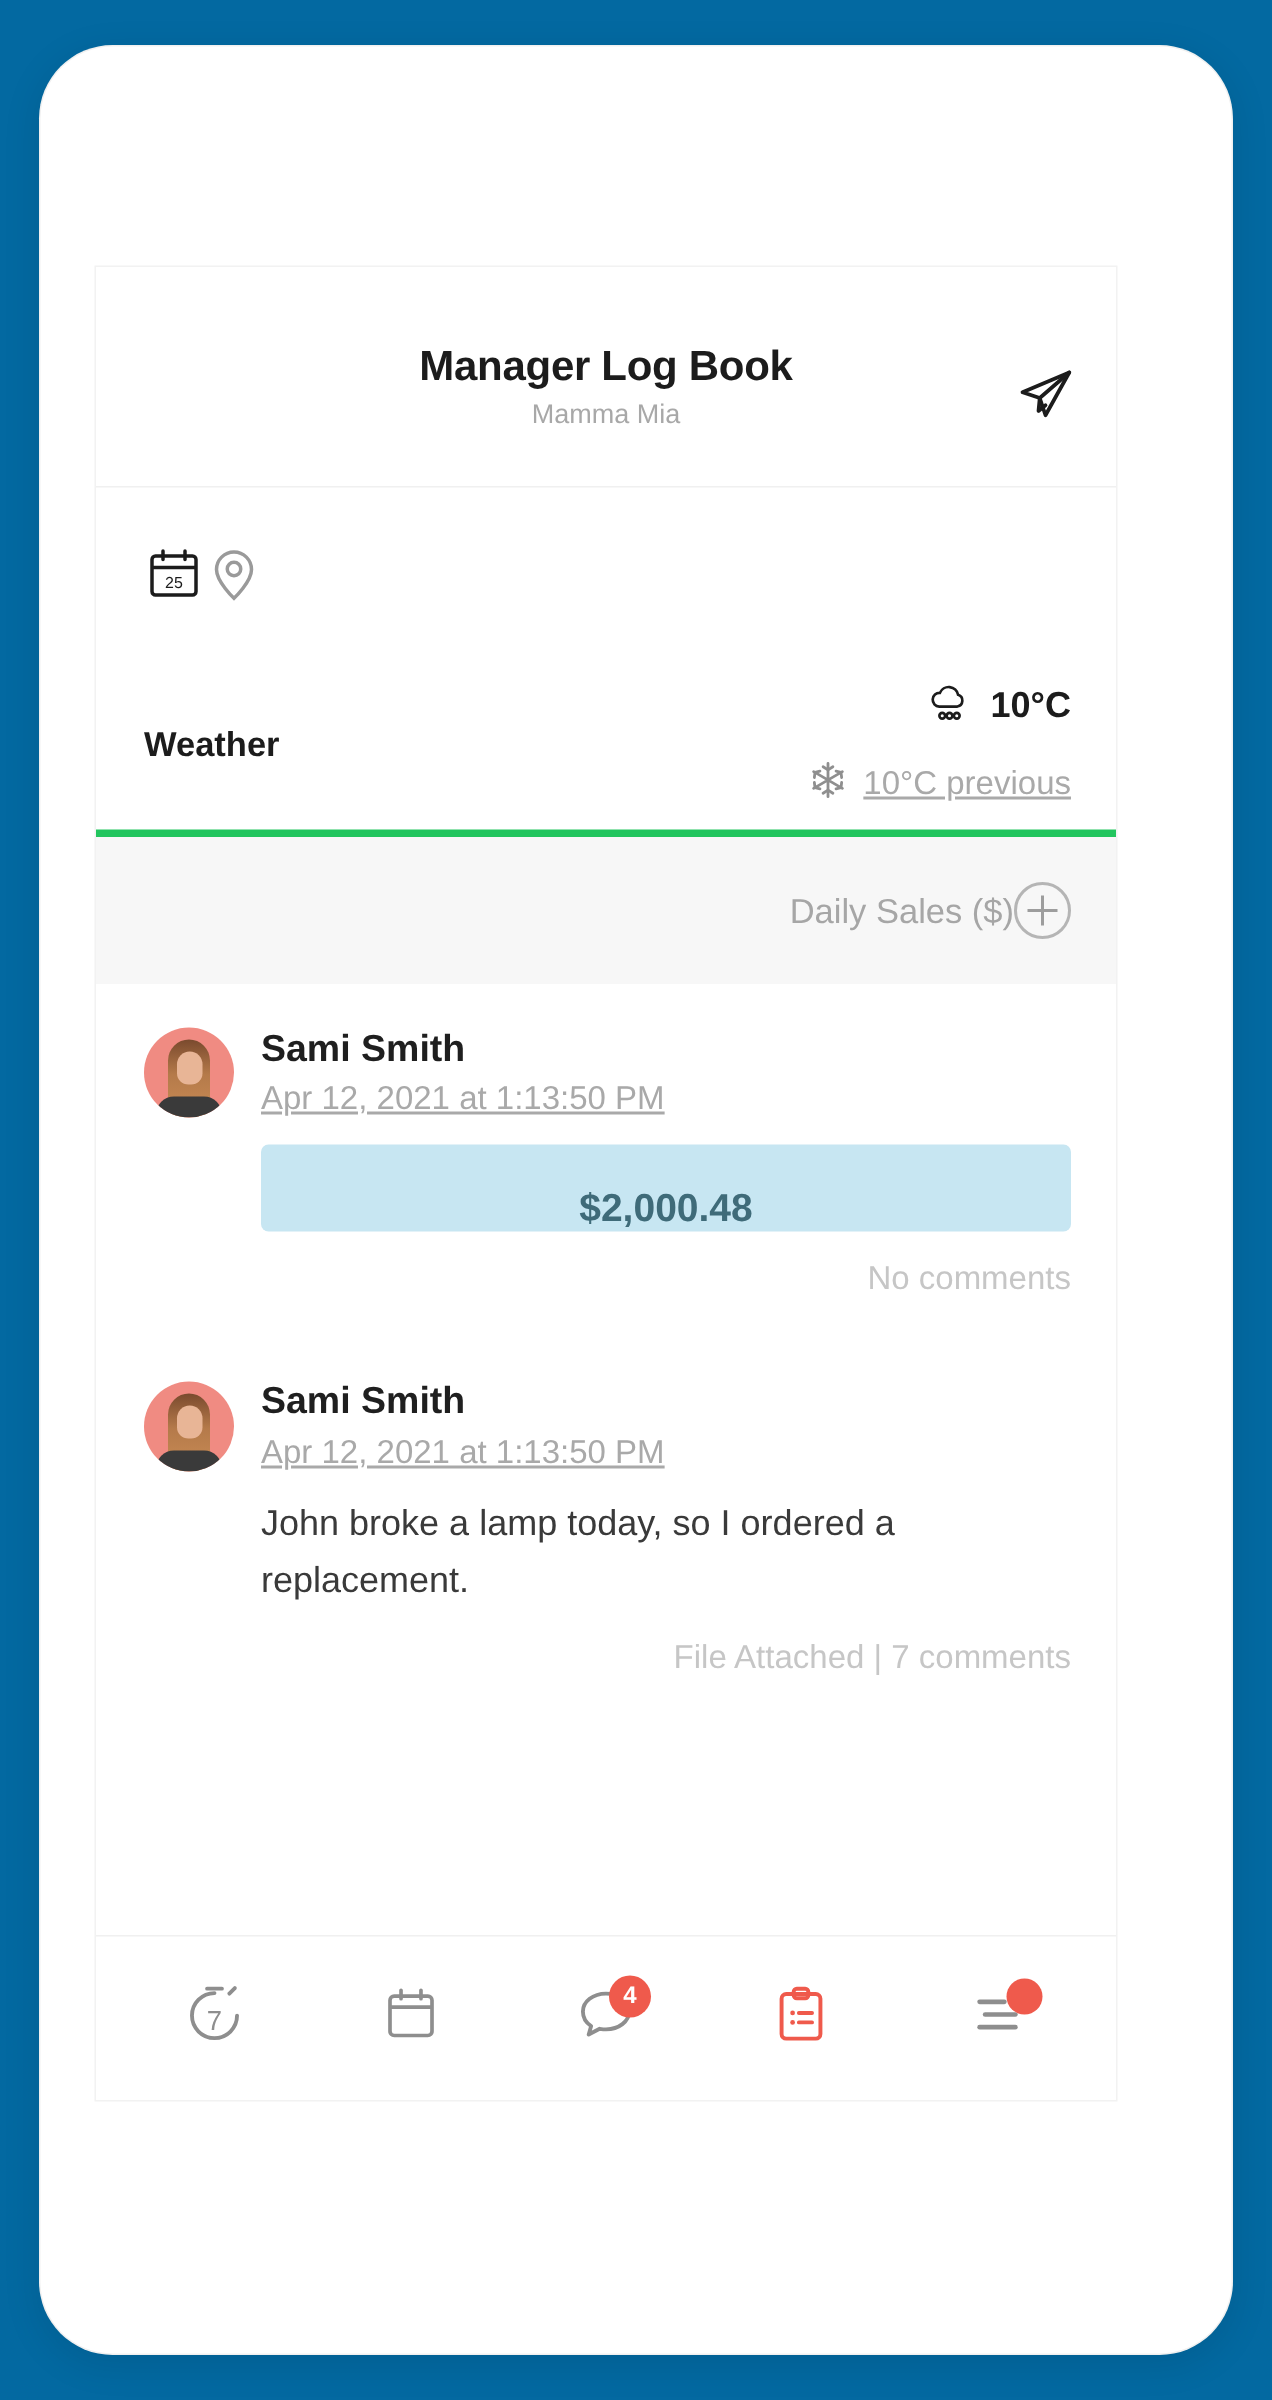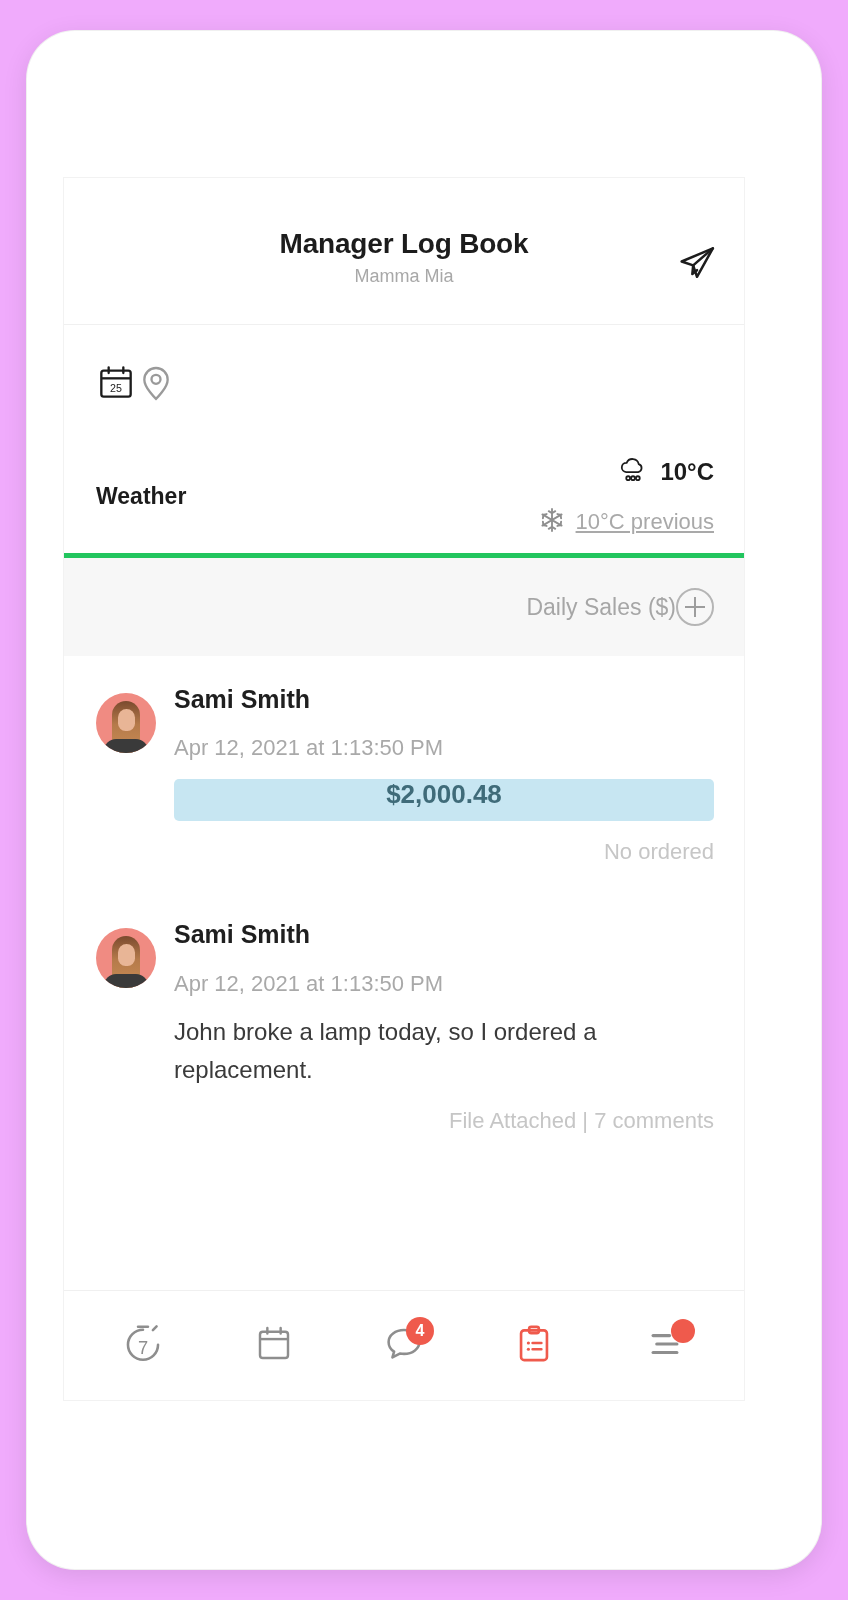--- a/index.html
+++ b/index.html
@@ -13,21 +13,21 @@
     font-family: "Liberation Sans", sans-serif;
     -webkit-font-smoothing: antialiased;
     overflow: hidden;
   }
 
   
   .stage {
     position: relative;
     width: 848px;
     height: 1600px;
-    background: #f0abfc;
+    background: #0369a1;
   }
   .phone {
     position: absolute;
     left: 27px;
     top: 31px;
     width: 794px;
     height: 1538px;
     background: #ffffff;
     border-radius: 48px;
     box-shadow: 0 0 0 1px #f0f0f0, 0 6px 26px rgba(0,0,0,0.10);
@@ -183,21 +183,21 @@
   .add-btn::after  { top: 7px; bottom: 7px; left: 50%; width: 2px; margin-left: -1px; }
 
   
   .entry {
     padding: 28px 30px 26px 32px;
     box-sizing: border-box;
     background: #ffffff;
   }
   .entry-top {
     display: flex;
-    align-items: center;
+    align-items: flex-end;
     gap: 18px;
   }
   .avatar {
     width: 60px; height: 60px;
     border-radius: 50%;
     flex: 0 0 auto;
     overflow: hidden;
     background: #f08b82;
     position: relative;
   }
@@ -215,31 +215,32 @@
     background: #3a3a3a; border-radius: 12px 12px 0 0;
   }
   .entry-meta { flex: 1; min-width: 0; }
   .entry-author {
     font-size: 25px;
     font-weight: bold;
     color: #1f1f1f;
     line-height: 1.25;
   }
   .entry-time {
-    margin-top: 20px;
+    margin-top: 4px;
     font-size: 22px;
     color: #a9a9a9;
+    text-decoration: underline;
   }
   .amount-pill {
     margin: 18px 0 0 78px;
     background: #c7e6f2;
     border-radius: 5px;
-    height: 42px;
-    display: flex;
-    align-items: flex-start;
+    height: 58px;
+    display: flex;
+    align-items: flex-end;
     justify-content: center;
     cursor: pointer;
   }
   .amount-text {
     font-size: 26px;
     font-weight: bold;
     color: #3f6b79;
   }
   .entry-body {
     margin: 16px 0 0 78px;
@@ -371,21 +372,21 @@
               <div class="av-body"></div>
           </div>
           <div class="entry-meta">
             <div class="entry-author">Sami Smith</div>
             <div class="entry-time">Apr 12, 2021 at 1:13:50 PM</div>
           </div>
         </div>
         <div class="amount-pill">
           <span class="amount-text">$2,000.48</span>
         </div>
-        <div class="entry-foot">No ordered</div>
+        <div class="entry-foot">No comments</div>
       </div>
 
 
       <div class="entry">
         <div class="entry-top">
           <div class="avatar">
             <div class="av-hair"></div>
               <div class="av-face"></div>
               <div class="av-body"></div>
           </div>

